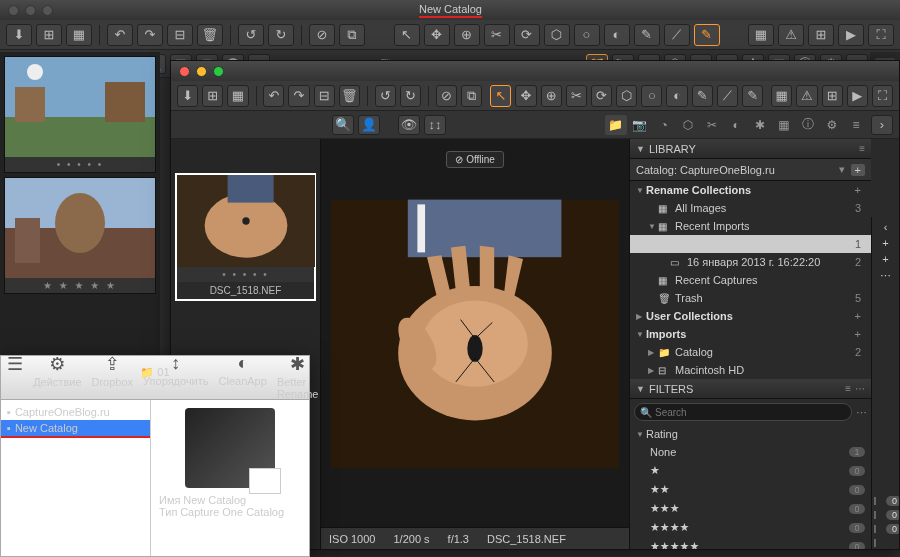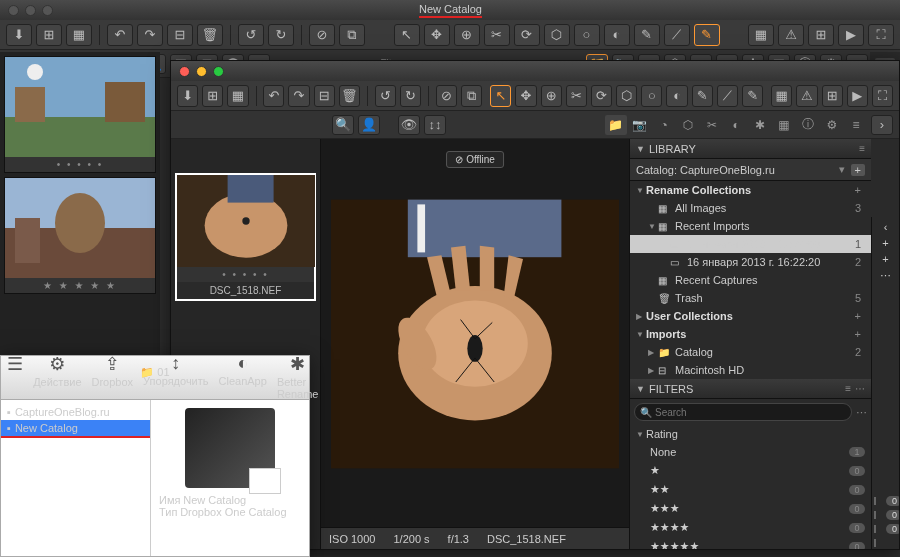--- a/index.html
+++ b/index.html
@@ -500,17 +500,17 @@
         </div>
         <div class="row sel underline">
           <span>▪</span>
           <span>New Catalog</span>
         </div>
       </div>
     <div class="finder-preview">
       <div class="pimg"></div>
       <div class="meta">
         <span>Имя</span>&nbsp;<span>New Catalog</span><br>
-        <span>Тип</span>&nbsp;<span>Dropbox One Catalog</span>
+        <span>Тип</span>&nbsp;<span>Capture One Catalog</span>
       </div>
     </div>
   </div>
 </div>
 
 </body></html>

